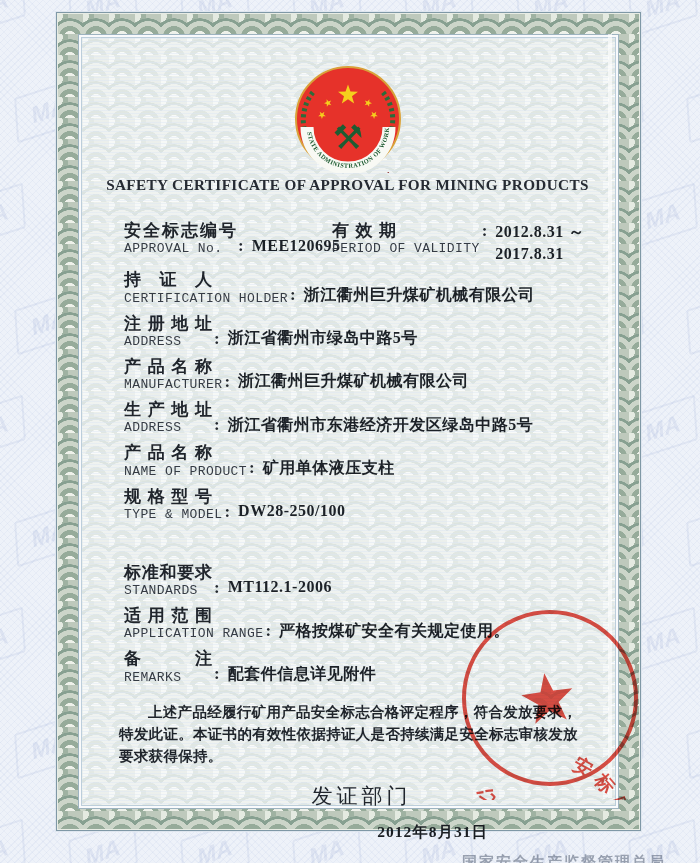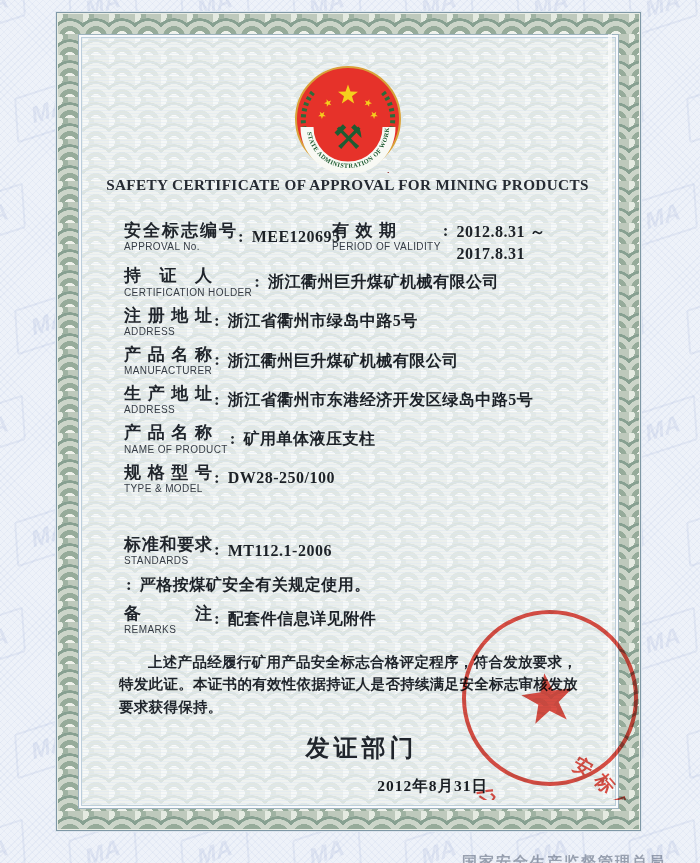--- a/index.html
+++ b/index.html
@@ -39,39 +39,39 @@
         background:rgba(255,255,255,.65);}
   
   .emblem-wrap{text-align:center;margin-top:32px;height:106px;}
   
   .title-cn{margin-top:14px;text-align:center;font-size:36px;font-weight:700;
             letter-spacing:11px;color:#262b33;white-space:nowrap;text-indent:11px;}
   .title-en{margin-top:5px;text-align:center;font-size:15.2px;font-weight:700;
             letter-spacing:.4px;color:#262b33;}
   
   .rows{margin-top:26px;}
-  .row{display:flex;align-items:center;padding-left:47px;margin-top:7px;position:relative;}
+  .row{display:flex;align-items:flex-end;padding-left:47px;margin-top:7px;position:relative;}
   .row.first{margin-top:0;}
   .gap-lg{margin-top:40px;}
   .lbl{display:flex;flex-direction:column;flex:0 0 auto;}
   .lbl-cn{display:inline-block;width:88px;font-size:17px;font-weight:700;
           text-align:justify;text-align-last:justify;color:#20252c;line-height:1.25;}
   .lbl-cn.w112{width:112px;} .lbl-cn.w64{width:64px;}
-  .lbl-en{font-size:10px;letter-spacing:.4px;color:#353b44;white-space:nowrap;
-          margin-top:0px;font-family:Liberation Sans, sans-serif;}
+  .lbl-en{font-size:13px;letter-spacing:.4px;color:#353b44;white-space:nowrap;
+          margin-top:0px;font-family:Liberation Mono, monospace;}
   .colon{font-size:17px;font-weight:700;margin:0 8px 0 2px;line-height:1.25;}
   .val{font-size:16px;font-weight:600;color:#1c2127;line-height:1.35;padding-top:1px;
        letter-spacing:.5px;}
   .validity-group{position:absolute;left:255px;top:0;display:flex;}
   
   .statement{margin:16px 30px 0 42px;font-size:14.5px;font-weight:700;
              line-height:1.55;text-indent:2em;color:#1f242b;letter-spacing:.3px;}
   
   .issued{margin-top:14px;text-align:center;padding-left:28px;}
-  .issued-cn{font-size:24px;font-weight:700;letter-spacing:4px;color:#20252c;}
+  .issued-cn{font-size:21px;font-weight:400;letter-spacing:4px;color:#20252c;}
   .issued-en{font-size:12px;font-weight:700;letter-spacing:.6px;margin-top:1px;color:#2a3038;}
   .issue-date{margin-top:12px;text-align:center;padding-left:170px;
               font-size:15.5px;font-weight:700;color:#191d22;letter-spacing:1px;}
   
   .stamp{position:absolute;left:448px;top:596px;width:204px;height:204px;z-index:7;
          opacity:.88;mix-blend-mode:multiply;}
   
   .bottom-crop{position:absolute;left:462px;top:852px;width:230px;height:11px;z-index:6;
                overflow:hidden;color:rgba(70,82,104,.5);font-size:15px;font-weight:700;
                letter-spacing:2px;line-height:20px;}
@@ -263,20 +263,24 @@
       <div class="row gap-lg">
         <span class="lbl">
           <span class="lbl-cn">标准和要求</span>
           <span class="lbl-en">STANDARDS</span>
         </span>
         <span class="colon">:</span>
         <span class="val">MT112.1-2006</span>
       </div>
 
       <div class="row">
+        <span class="lbl">
+          <span class="lbl-cn">适用范围</span>
+          <span class="lbl-en">APPLICATION RANGE</span>
+        </span>
         <span class="colon">:</span>
         <span class="val">严格按煤矿安全有关规定使用。</span>
       </div>
 
       <div class="row">
         <span class="lbl">
           <span class="lbl-cn">备注</span>
           <span class="lbl-en">REMARKS</span>
         </span>
         <span class="colon">:</span>

